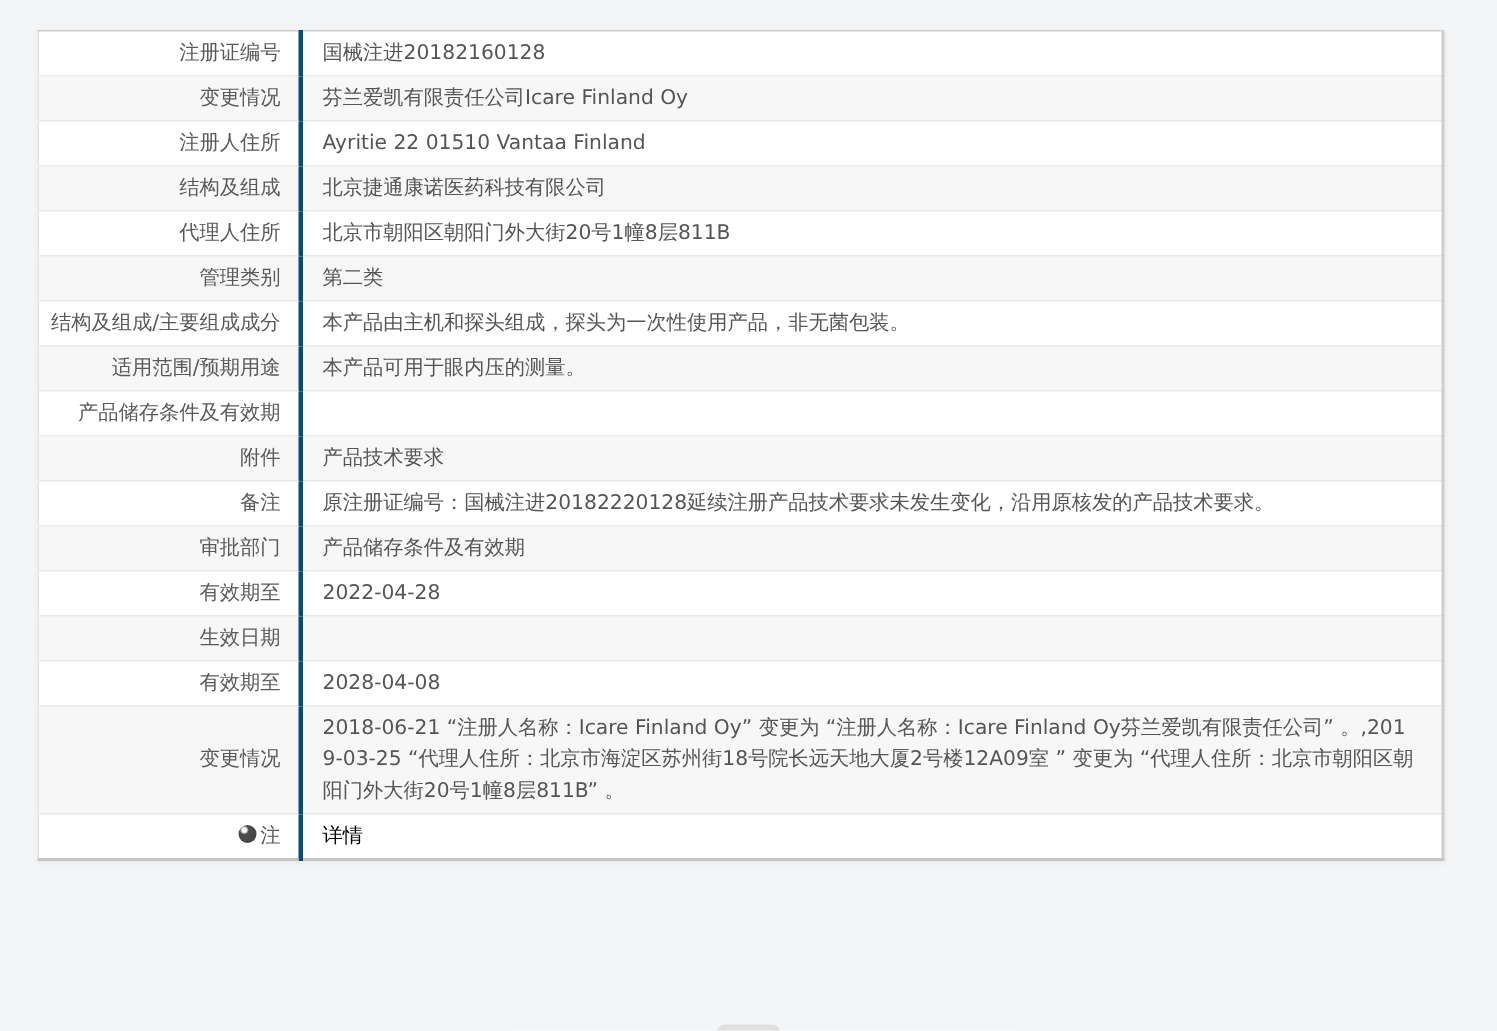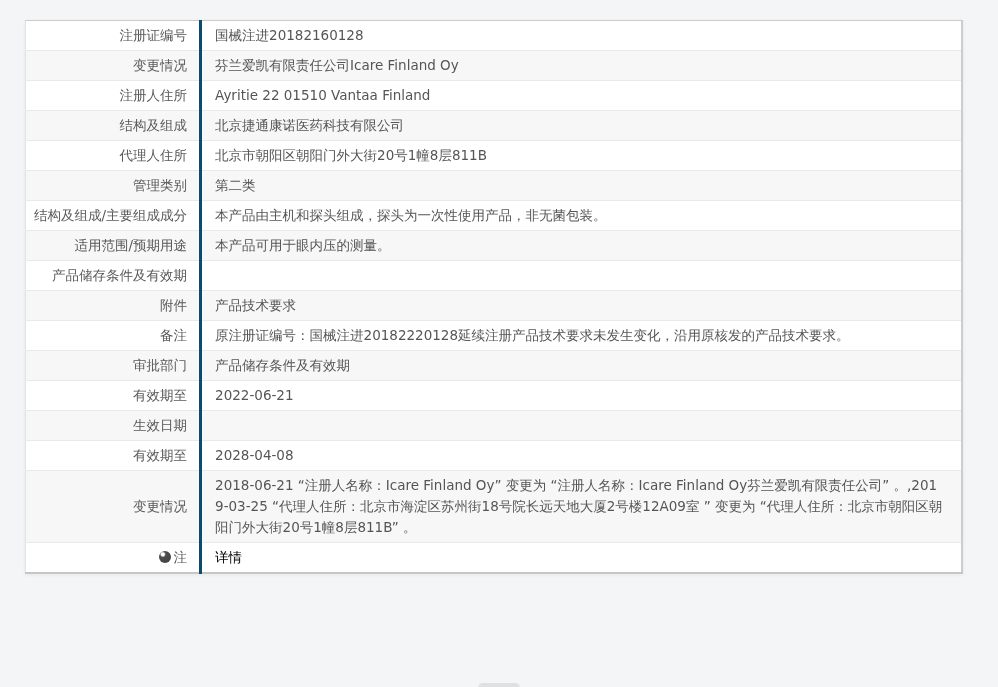--- a/index.html
+++ b/index.html
@@ -141,21 +141,21 @@
       <div class="cv">原注册证编号：国械注进20182220128延续注册产品技术要求未发生变化，沿用原核发的产品技术要求。</div>
     </div>
 
     <div class="row">
       <div class="cl">审批部门</div>
       <div class="cv">产品储存条件及有效期</div>
     </div>
 
     <div class="row">
       <div class="cl">有效期至</div>
-      <div class="cv">2022-06-21</div>
+      <div class="cv">2022-04-28</div>
     </div>
 
     <div class="row">
       <div class="cl">生效日期</div>
       <div class="cv"></div>
     </div>
 
     <div class="row">
       <div class="cl">有效期至</div>
       <div class="cv">2028-04-08</div>

